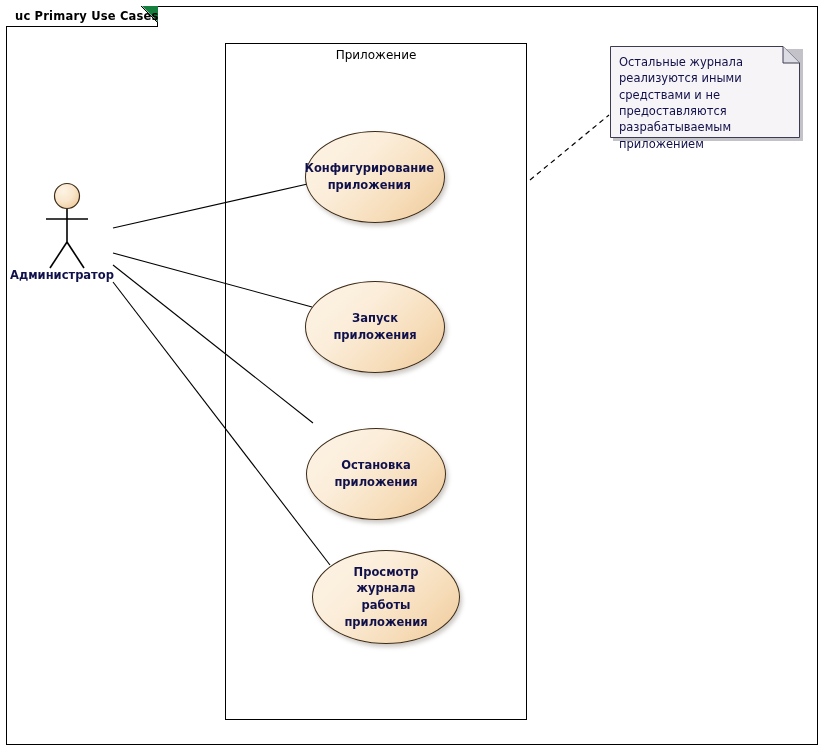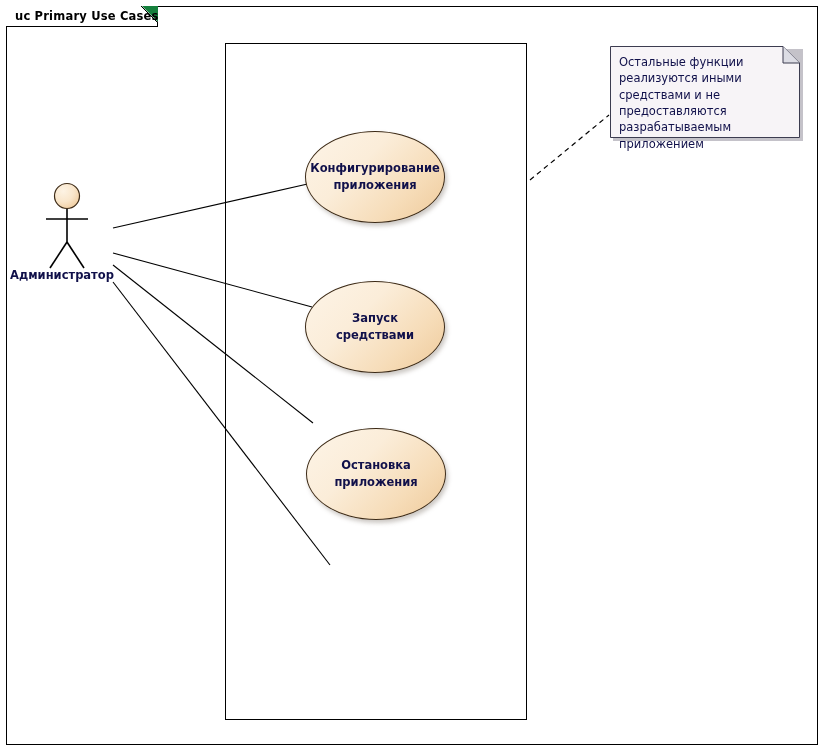--- a/index.html
+++ b/index.html
@@ -188,20 +188,21 @@
 
   <div class="title-tab">
     <div class="tab-body"></div>
     <svg class="tab-diag" viewBox="0 0 24 24">
       <line x1="1" y1="1" x2="18" y2="18" stroke="#000000" stroke-width="1"></line>
     </svg>
     <div class="tab-label">uc Primary Use Cases</div>
   </div>
 
   <div class="boundary"></div>
+  <div class="boundary-label">Приложение</div>
 
   <svg class="overlay" viewBox="0 0 825 752">
 
     <line x1="113" y1="228" x2="312" y2="183" stroke="#000000" stroke-width="1.1"></line>
 
     <line x1="113" y1="253" x2="312" y2="307" stroke="#000000" stroke-width="1.1"></line>
 
     <line x1="113" y1="265" x2="313" y2="423" stroke="#000000" stroke-width="1.1"></line>
 
     <line x1="113" y1="282" x2="330" y2="565" stroke="#000000" stroke-width="1.1"></line>
@@ -218,37 +219,41 @@
       </radialGradient>
     </defs>
     <circle cx="31" cy="16" r="12.5" fill="url(#headGrad)" stroke="#3c2a16" stroke-width="1.2"></circle>
     <line x1="31" y1="29" x2="31" y2="62" stroke="#000000" stroke-width="1.6"></line>
     <line x1="10" y1="39" x2="52" y2="39" stroke="#000000" stroke-width="1.6"></line>
     <line x1="31" y1="62" x2="14" y2="88" stroke="#000000" stroke-width="1.6"></line>
     <line x1="31" y1="62" x2="48" y2="88" stroke="#000000" stroke-width="1.6"></line>
   </svg>
   <div class="actor-label">Администратор</div>
 
-  <div class="usecase" style="left:305px; top:131px; width:140px; height:92px;">
+  <div class="usecase" style="left:305px; top:131px; width:140px; height:92px;justify-content:flex-end;">
     <div class="uc-text">Конфигурирование
 приложения</div>
   </div>
 
   <div class="usecase" style="left:305px; top:281px; width:140px; height:92px;">
-    <div class="uc-text">Запуск средствами</div>
+    <div class="uc-text">Запуск приложения</div>
   </div>
 
   <div class="usecase" style="left:306px; top:428px; width:140px; height:92px;">
     <div class="uc-text">Остановка
 приложения</div>
   </div>
 
+  <div class="usecase" style="left:312px; top:550px; width:148px; height:94px;">
+    <div class="uc-text">Просмотр журнала
+работы приложения</div>
+  </div>
 
   <div class="note">
     <div class="note-shadow"></div>
     <svg class="note-body" viewBox="0 0 190 92" preserveAspectRatio="none">
       <path d="M0.5,0.5 L173,0.5 L189.5,17 L189.5,91.5 L0.5,91.5 Z" fill="#f7f4f7" stroke="#3c3c50" stroke-width="1"></path>
       <path d="M173,0.5 L173,17 L189.5,17" fill="#dcdce4" stroke="#3c3c50" stroke-width="1"></path>
     </svg>
-    <div class="note-text">Остальные функции реализуются иными средствами и не предоставляются разрабатываемым приложением</div>
+    <div class="note-text">Остальные журнала реализуются иными средствами и не предоставляются разрабатываемым приложением</div>
   </div>
 
 </div>
 
 </body></html>

